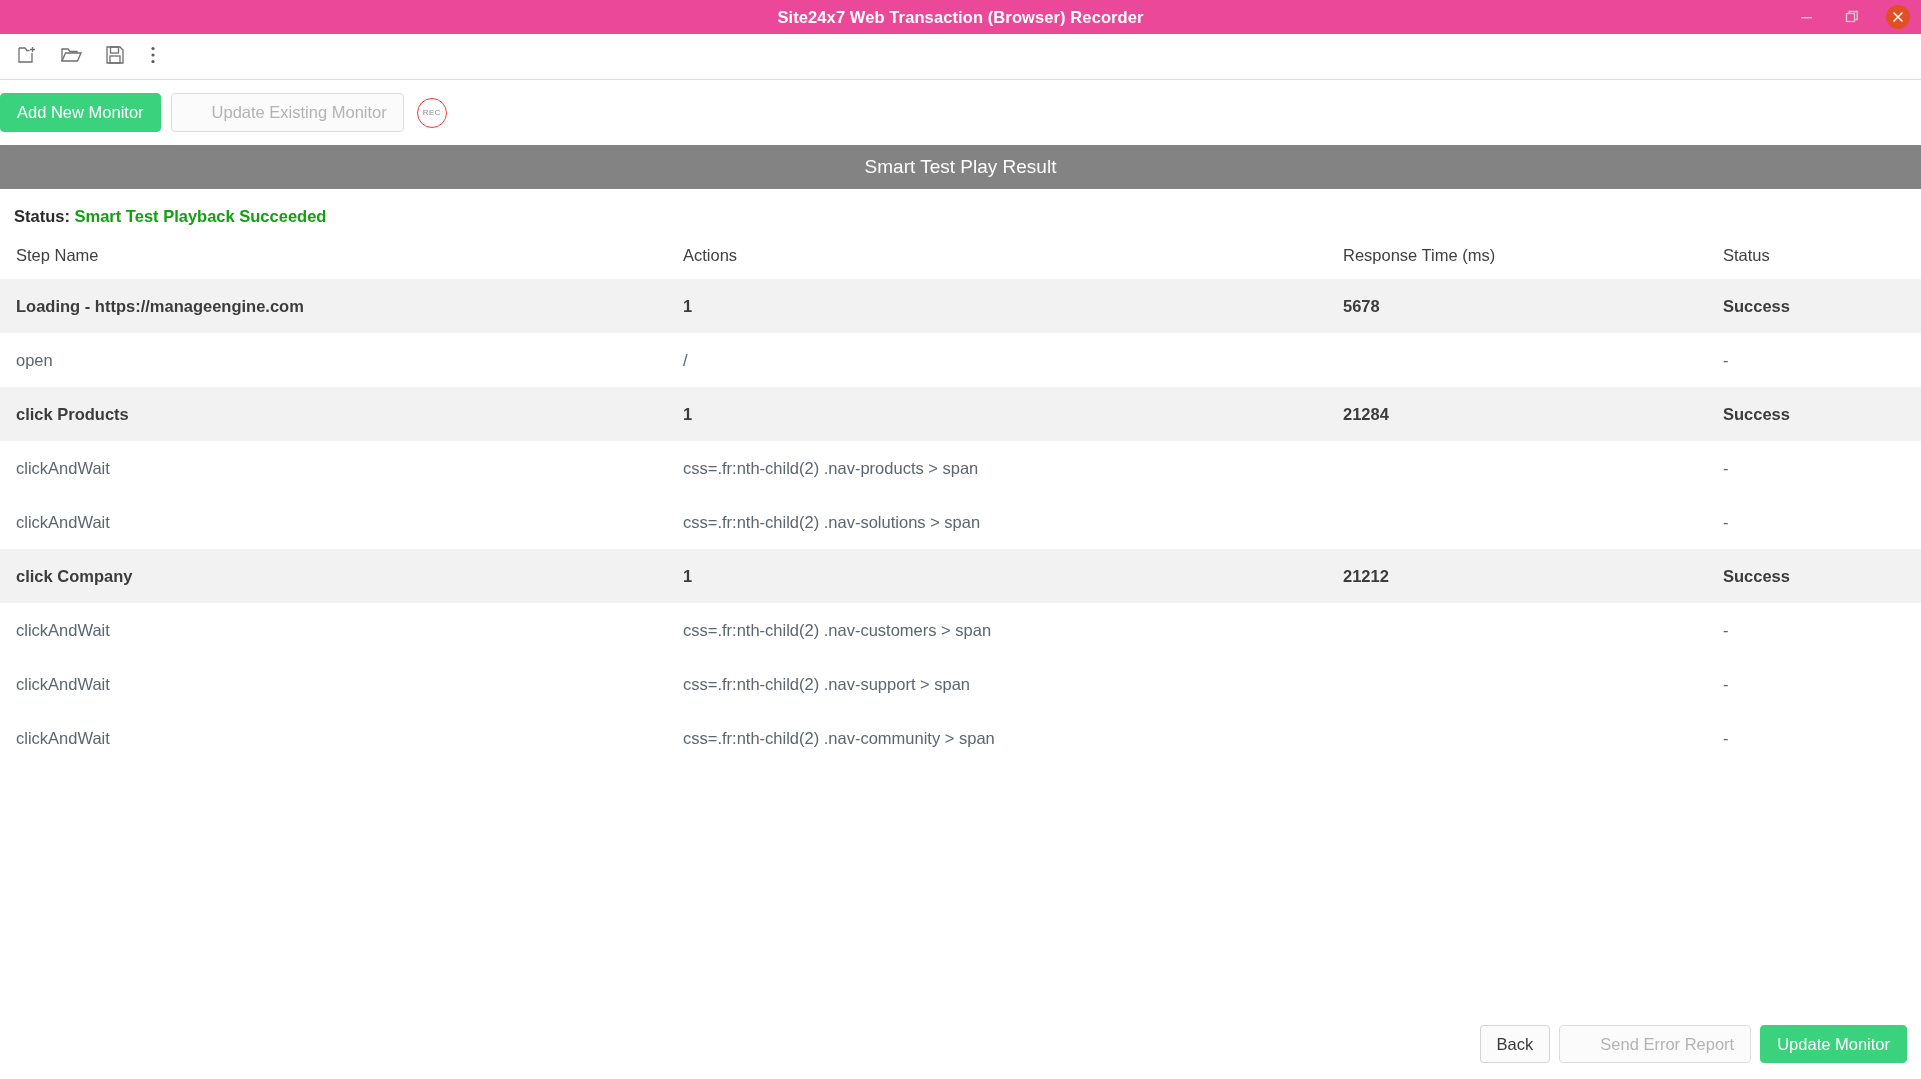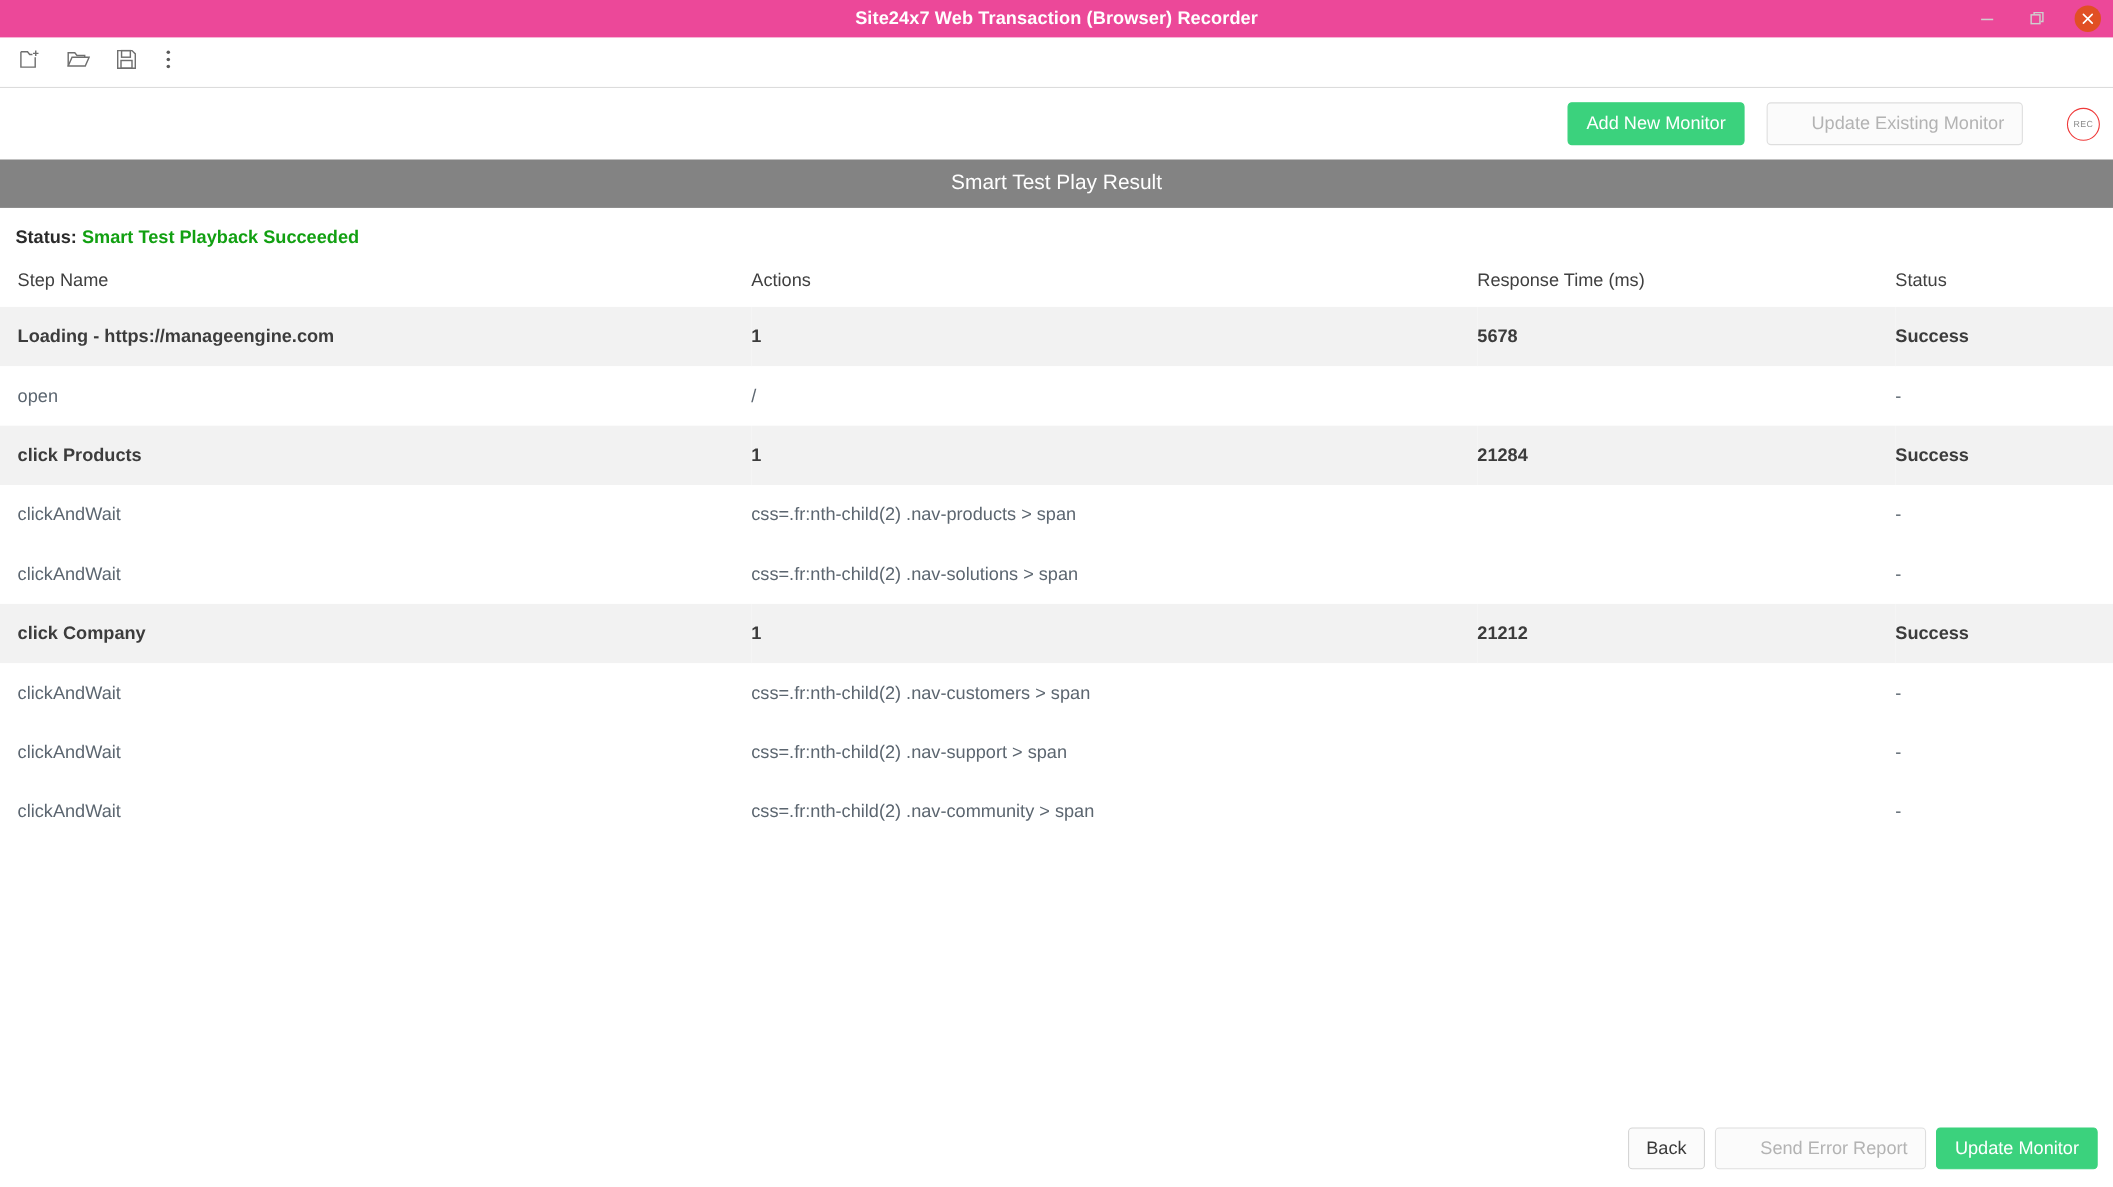--- a/index.html
+++ b/index.html
@@ -83,23 +83,22 @@
     cursor: pointer;
   }
   .tool-icon.kebab { width: 22px; }
 
   
   .actionbar {
     height: 65px;
     background: #ffffff;
     display: flex;
     align-items: center;
-    justify-content: flex-end;
     padding-right: 12px;
-    gap: 20px;
+    gap: 10px;
   }
   .btn {
     font-family: "Liberation Sans", sans-serif;
     font-size: 16.5px;
     border-radius: 4px;
     padding: 9px 16px;
     border: 1px solid transparent;
     cursor: pointer;
     line-height: 1.1;
     white-space: nowrap;
@@ -121,21 +120,21 @@
     height: 30px;
     border-radius: 50%;
     border: 1.5px solid #ef3a3a;
     display: flex;
     align-items: center;
     justify-content: center;
     font-size: 8px;
     color: #8a8a8a;
     letter-spacing: 0.3px;
     cursor: pointer;
-    margin-left: 20px;
+    margin-left: 3px;
     background: #ffffff;
   }
 
   
   .result-banner {
     height: 44px;
     background: #838383;
     color: #ffffff;
     display: flex;
     align-items: center;

